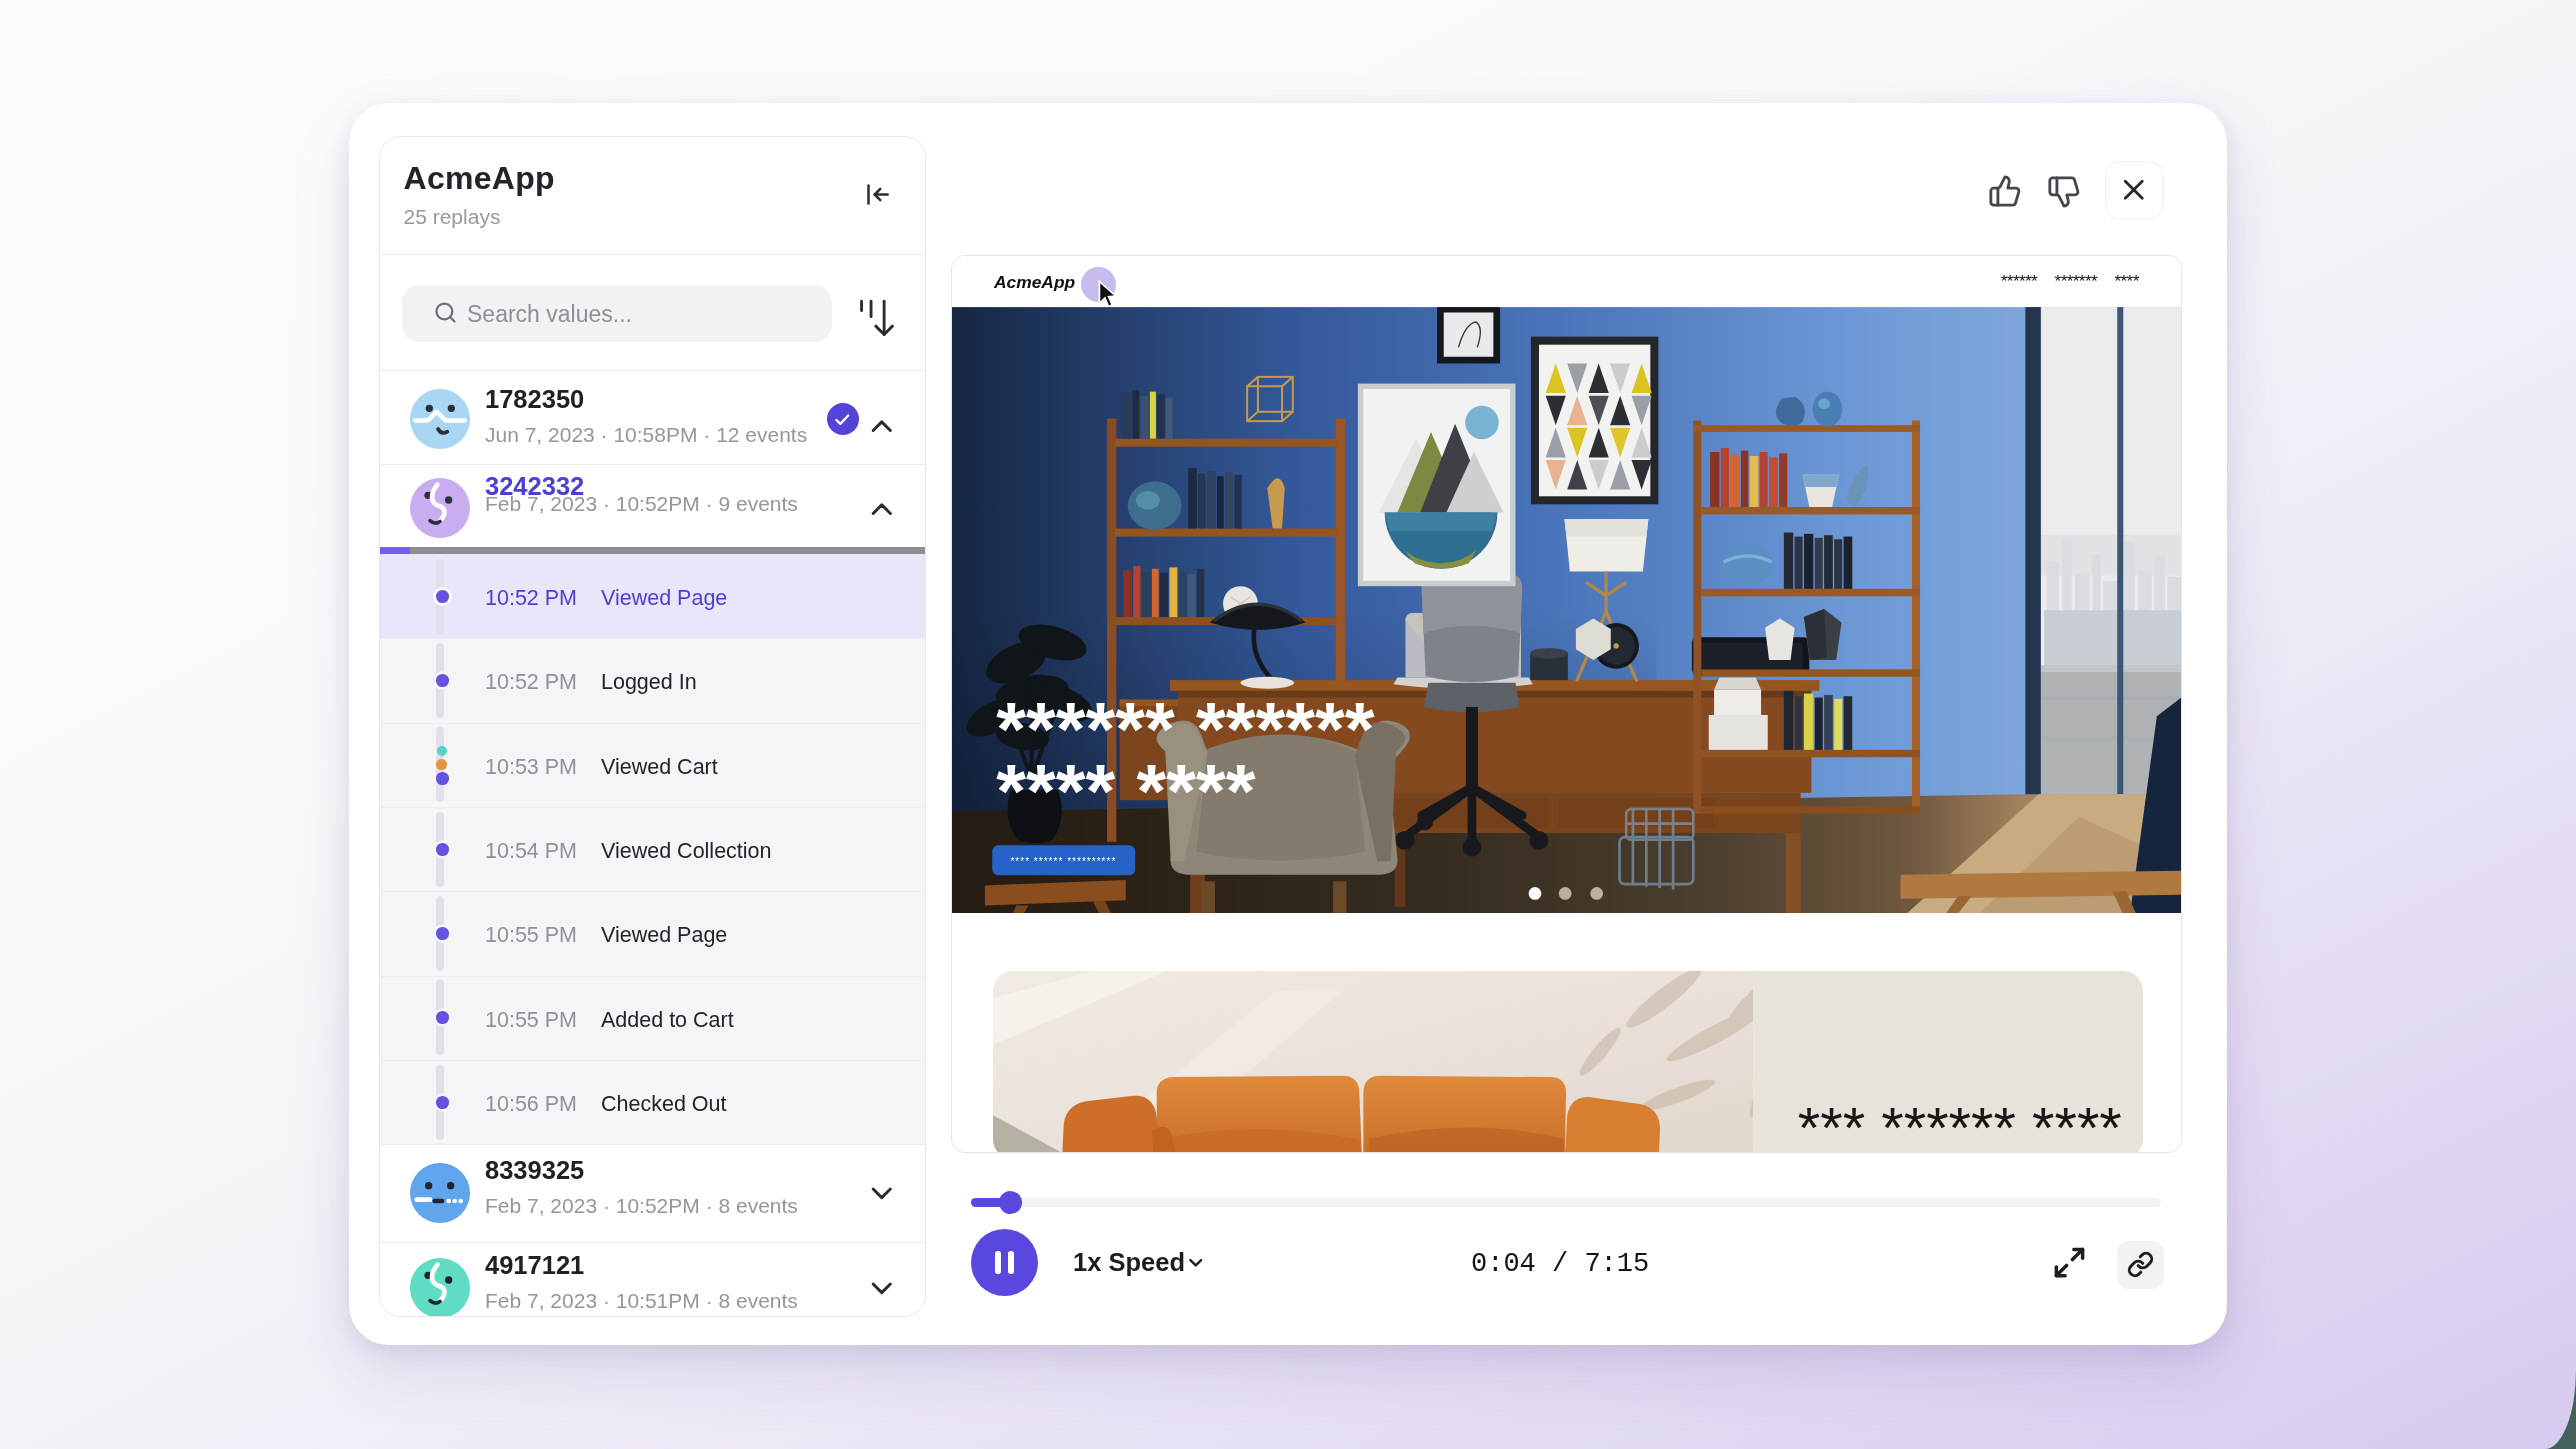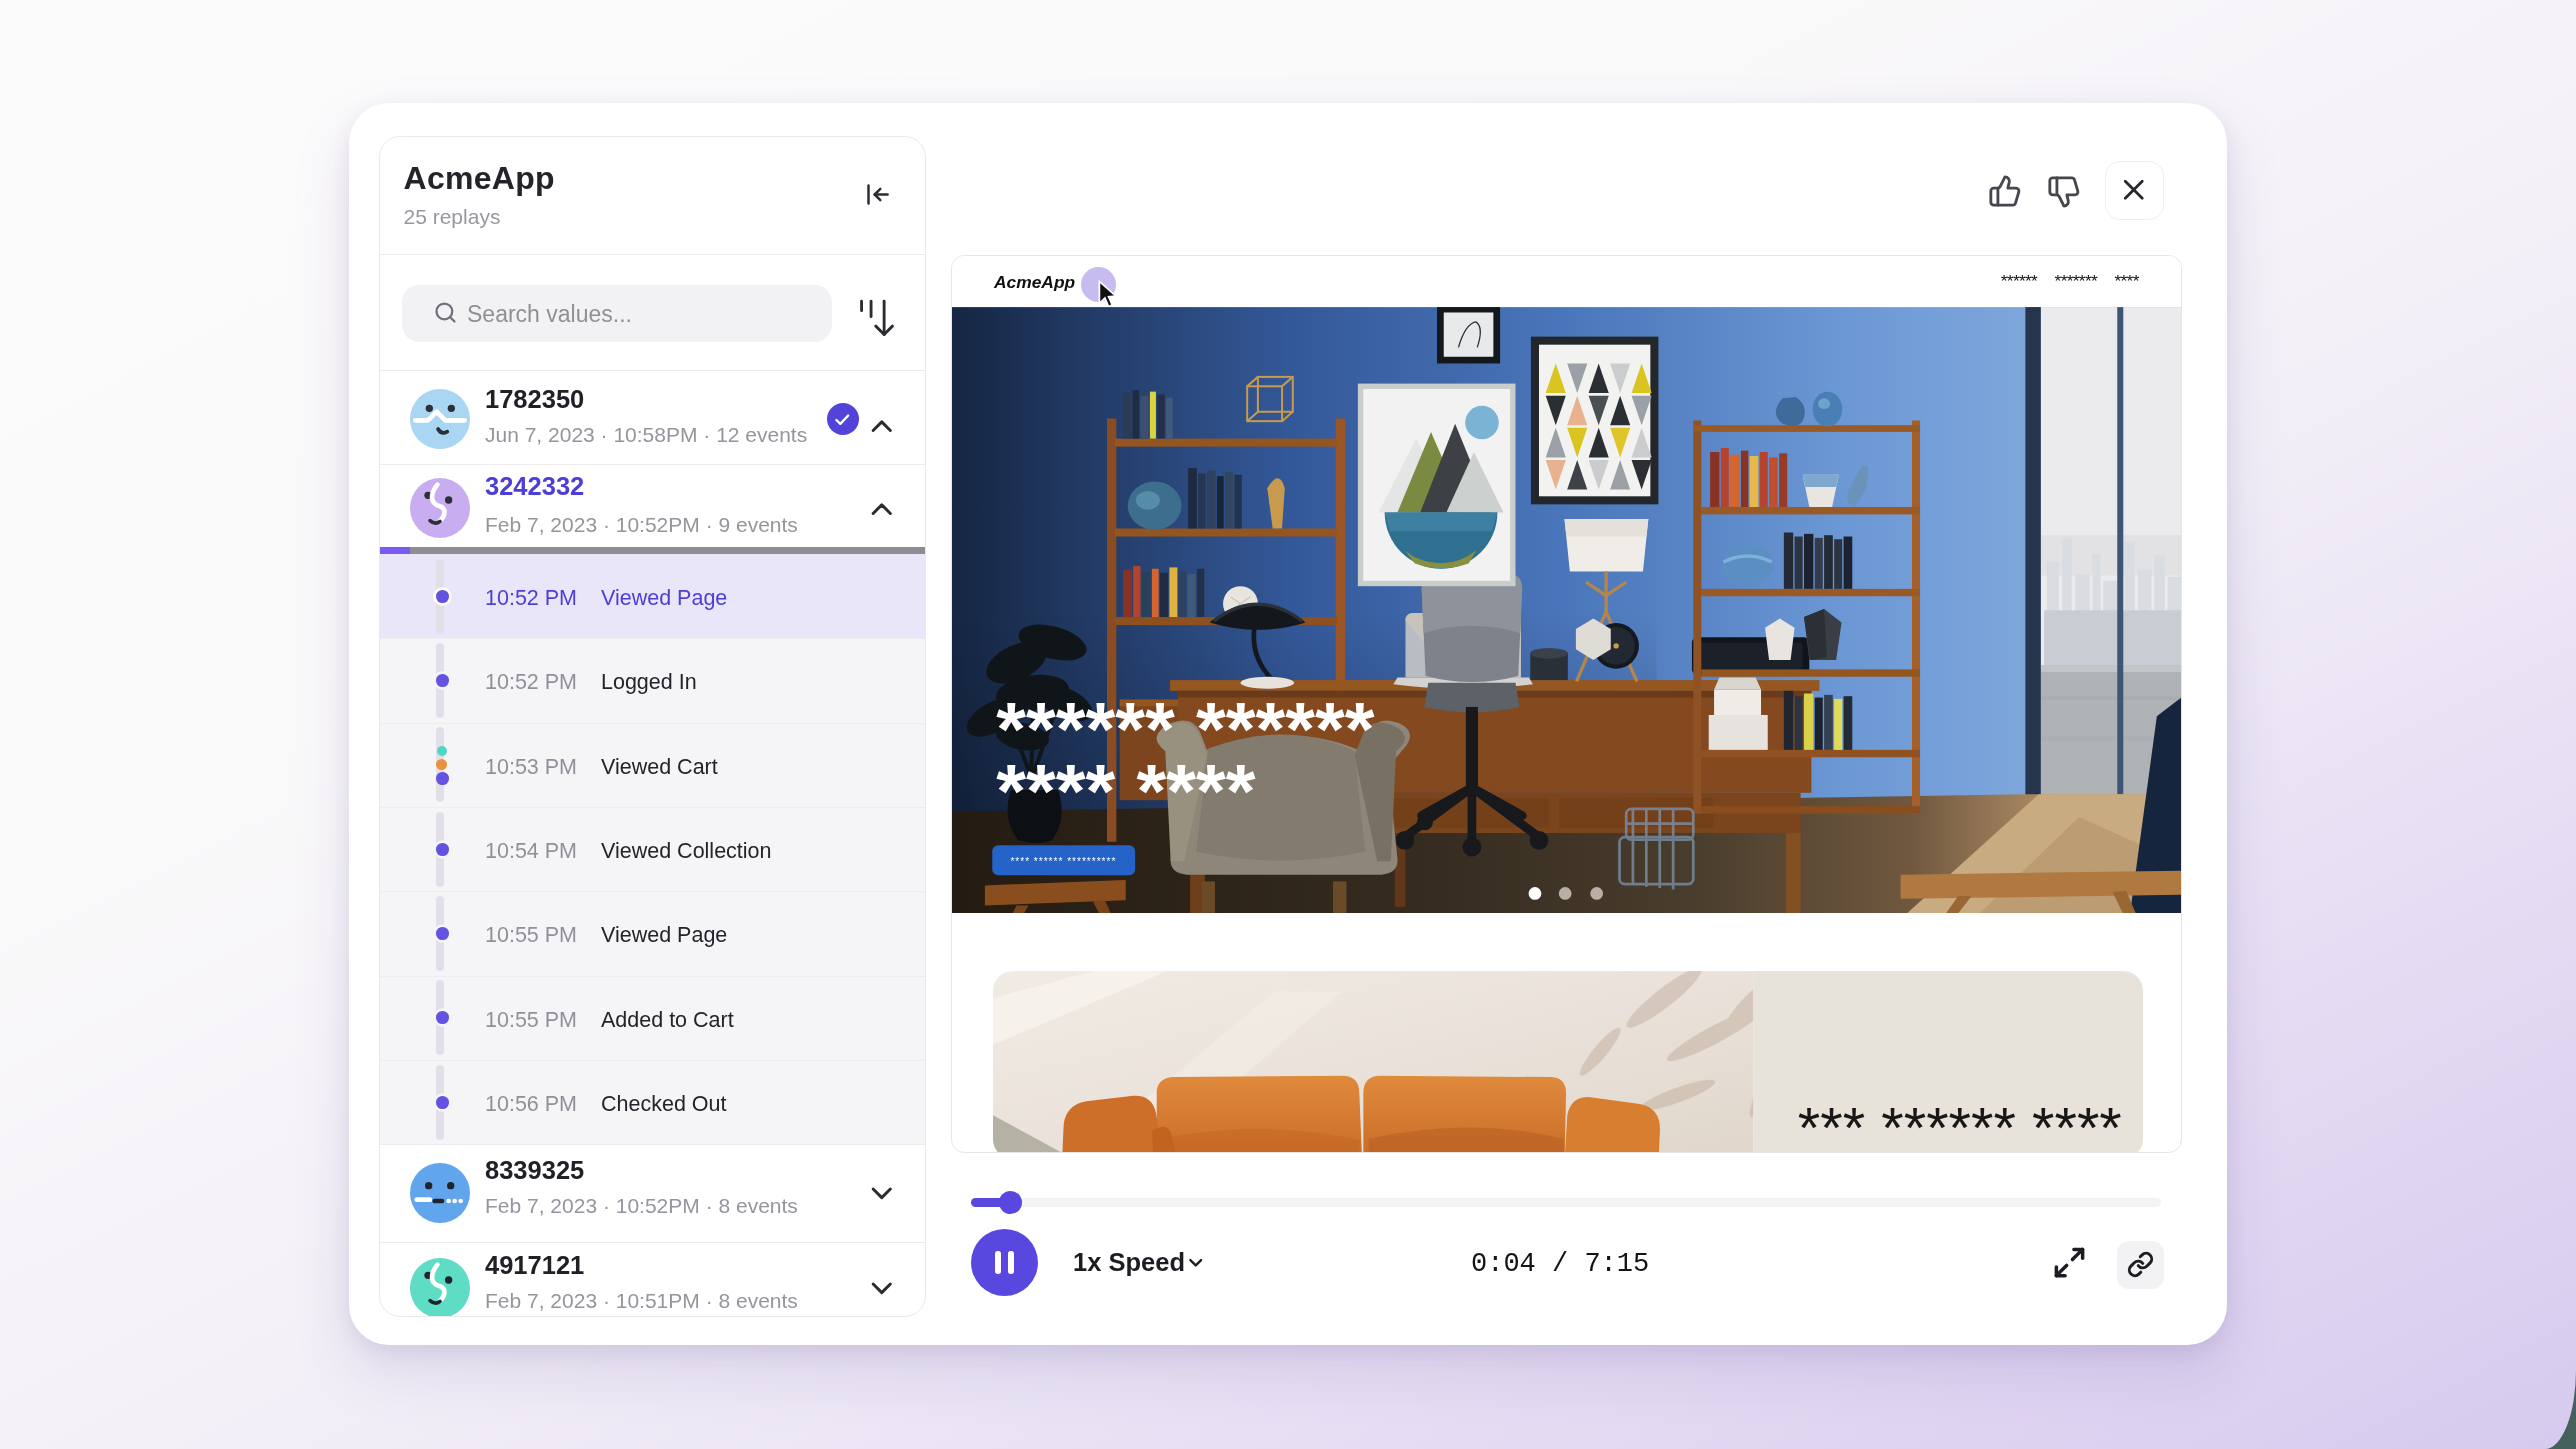--- a/index.html
+++ b/index.html
@@ -107,21 +107,21 @@
     <div class="hr" style="top:327px"></div>
 
     <svg class="icon" style="left:29.5px;top:341px" width="60" height="60" viewBox="0 0 90 90">
       <circle cx="45" cy="45" r="45" fill="#c8adf0"></circle>
       <circle cx="27" cy="26" r="5.5" fill="#2a2f38"></circle>
         <circle cx="58" cy="33" r="5.5" fill="#2a2f38"></circle>
       <path d="M41 10 C30 24 30 38 44 42 C56 46 52 58 45 64" fill="none" stroke="#fff" stroke-width="7" stroke-linecap="round"></path>
       <path d="M30 64 q8 7 15 1" fill="none" stroke="#2a2f38" stroke-width="5.5" stroke-linecap="round"></path>
     </svg>
     <div class="abs sname indigo" style="left:105px;top:335px">3242332</div>
-    <div class="abs ssub" style="left:105px;top:376px">Feb 7, 2023 · 10:52PM · 9 events</div>
+    <div class="abs ssub" style="left:105px;top:355px">Feb 7, 2023 · 10:52PM · 9 events</div>
     <svg class="icon" style="left:487px;top:358px" width="29.5" height="29.5" viewBox="0 0 24 24" fill="none" stroke="#2b2b31" stroke-width="2.4" stroke-linecap="round" stroke-linejoin="round">
         <path d="M5 15l7-7 7 7"></path>
       </svg>
 
     <div class="abs" style="left:0;top:410px;width:100%;height:6.7px;background:#8e8e92"></div>
     <div class="abs" style="left:0;top:410px;width:29.5px;height:6.7px;background:#7a5af5"></div>
 
     <div class="abs events">
         <div class="evrow evsel" style="top:0px;height:84px"></div>
         <div class="track" style="top:4.7px;height:75px"></div>

